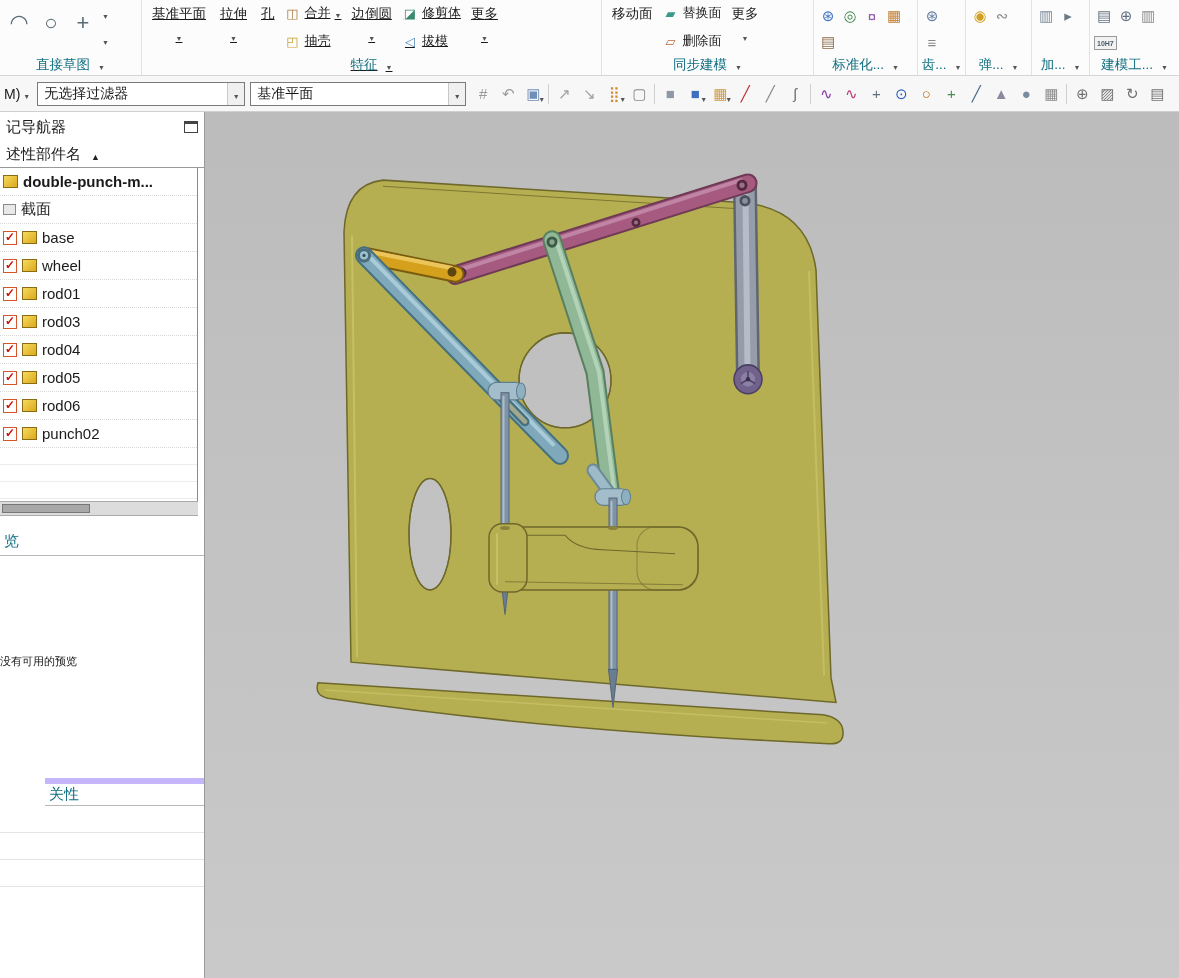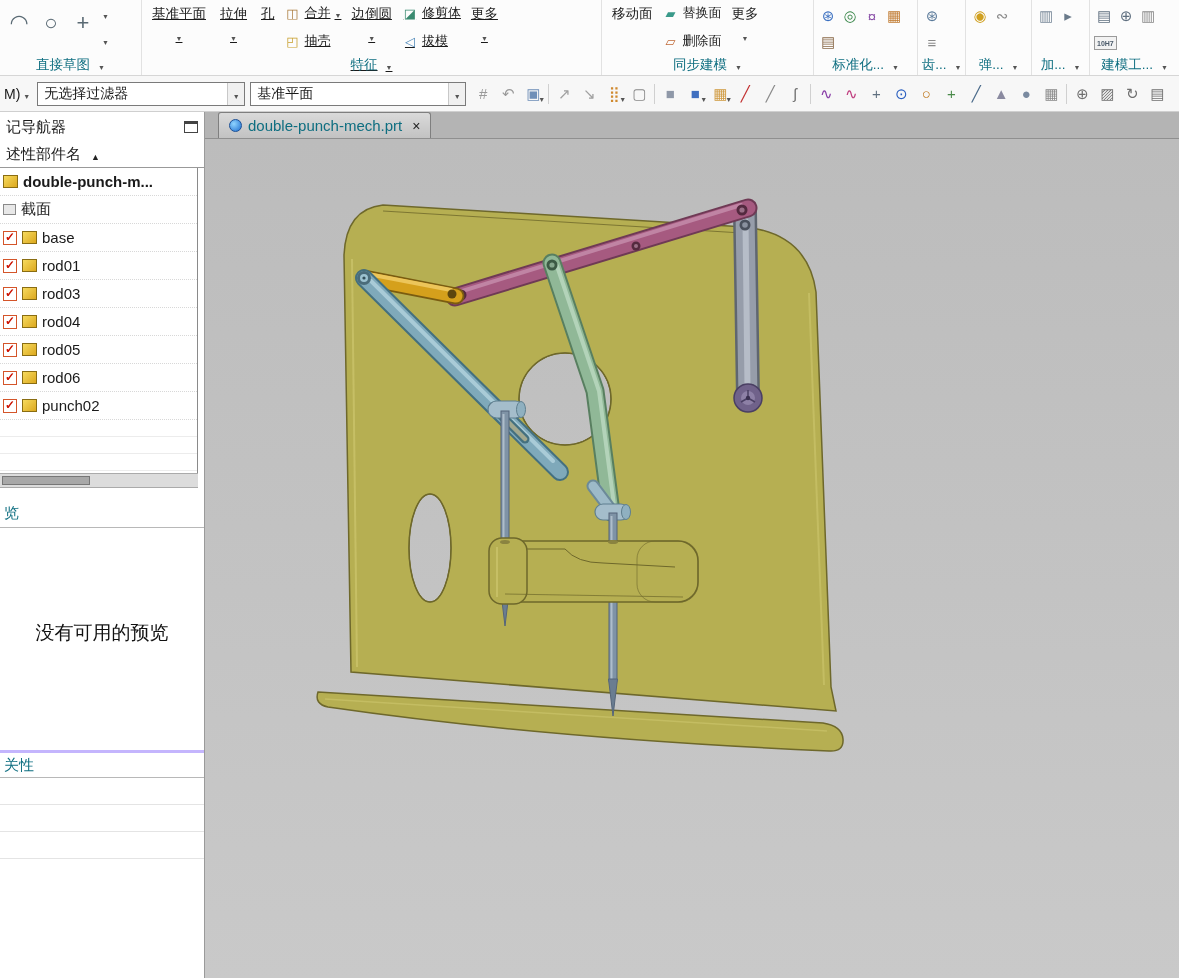--- a/index.html
+++ b/index.html
@@ -61,21 +61,21 @@
   .checkbox { width:14px; height:14px; flex:none; border:1.5px solid #d4552a; background:#fff; color:#cc1100;
               font-size:12px; font-weight:bold; display:flex; align-items:center; justify-content:center; line-height:1; }
   .checkbox::after { content:"✓"; margin-top:-1px; }
   .part-icon { width:15px; height:13px; flex:none; background:linear-gradient(135deg,#f6da5e,#dca81e); border:1px solid #8a6d12; }
   .section-icon { width:13px; height:11px; flex:none; border:1px solid #8a8a8a; background:#e8e8e8; }
   .trow-empty { height:17px; border-bottom:1px solid #ececec; }
   .hscroll { width:198px; height:15px; background:#dcdcdc; border-top:1px solid #aaa; border-bottom:1px solid #aaa; position:relative; margin-top:2px; }
   .hthumb { position:absolute; left:2px; top:2px; width:88px; height:9px; background:#a8a8a8; border:1px solid #777; }
   .nav-section { height:28px; display:flex; align-items:center; padding:0 4px; color:var(--c-accent);
                  border-bottom:1px solid #b8b8b8; margin-top:12px; font-size:15px; }
-  .preview-body { height:210px; display:flex; align-items:center; justify-content:center; font-size:19px; color:#111; }
+  .preview-body { height:210px; display:flex; align-items:center; font-size:11px; color:#111; }
   .trow-empty2 { height:27px; border-bottom:1px solid #e4e4e4; }
 
   
   .viewport-wrap { flex:1; display:flex; flex-direction:column; min-width:0; }
   .tabbar { height:27px; background:#b4b4b4; border-bottom:1px solid #8f8f8f; display:flex; align-items:flex-end; padding-left:13px; }
   .tab { height:26px; display:flex; align-items:center; gap:6px; padding:0 10px;
          background:linear-gradient(#dadada,#c2c2c2); border:1px solid #7f7f7f; border-bottom:none;
          border-radius:3px 3px 0 0; font-size:15px; color:var(--c-accent); white-space:nowrap; }
   .tab-icon { width:13px; height:13px; border-radius:50%; background:radial-gradient(circle at 35% 35%, #8fd4ff, #1f6fd0); border:1px solid #1a4f96; flex:none; }
   .tab-close { color:#222; font-size:14px; margin-left:4px; cursor:default; }
@@ -382,20 +382,25 @@
           <span class="section-icon"></span>
           <span class="tlabel">截面</span>
         </div>
         <div id="parts-list">
   <div class="trow">
     <span class="checkbox"></span>
     <span class="part-icon"></span>
     <span class="tlabel">base</span>
   </div>
 
+  <div class="trow">
+    <span class="checkbox"></span>
+    <span class="part-icon"></span>
+    <span class="tlabel">wheel</span>
+  </div>
 
   <div class="trow">
     <span class="checkbox"></span>
     <span class="part-icon"></span>
     <span class="tlabel">rod01</span>
   </div>
 
   <div class="trow">
     <span class="checkbox"></span>
     <span class="part-icon"></span>
@@ -434,36 +439,29 @@
         <div class="hscroll">
           <div class="hthumb"></div>
         </div>
       </div>
       <div class="nav-section">
         <span>览</span>
       </div>
       <div class="preview-body">
         <span>没有可用的预览</span>
       </div>
-      <div class="nav-section" style="border-top:3px solid #c4b5fd;">
+      <div class="nav-section" style="border-top:6px solid #c4b5fd;margin-left:45px;">
         <span>关性</span>
       </div>
       <div class="trow-empty2"></div>
       <div class="trow-empty2"></div>
       <div class="trow-empty2"></div>
     </aside>
 
     <section class="viewport-wrap">
-      <div class="tabbar">
-        <div class="tab">
-          <span class="tab-icon"></span>
-          <span>double-punch-mech.prt</span>
-          <span class="tab-close">×</span>
-        </div>
-      </div>
       <div class="canvas">
         <svg viewBox="0 0 974 839" preserveAspectRatio="none">
 
           <g>
             <path d="M139,116 Q141,70 178,66 L540,88 Q603,95 611,153 L626,548 L631,572 L146,533 Z
                      M406,260 A46,46 0 1 0 314,260 A46,46 0 1 0 406,260 Z
                      M246,409 A21,54 0 1 0 204,409 A21,54 0 1 0 246,409 Z" fill="var(--c-base)" stroke="var(--c-baseEdge)" stroke-width="1.5" fill-rule="evenodd"></path>
             <path d="M178,72 L537,94" stroke="var(--c-baseEdge)" stroke-width="1" fill="none" opacity="0.8"></path>
             <path d="M147,120 L152,528" stroke="var(--c-baseLight)" stroke-width="2" fill="none" opacity="0.7"></path>
             <path d="M604,154 L619,546" stroke="var(--c-baseLight)" stroke-width="2" fill="none" opacity="0.6"></path>

